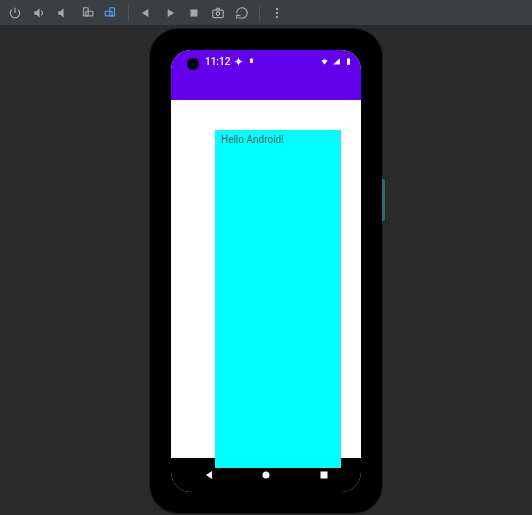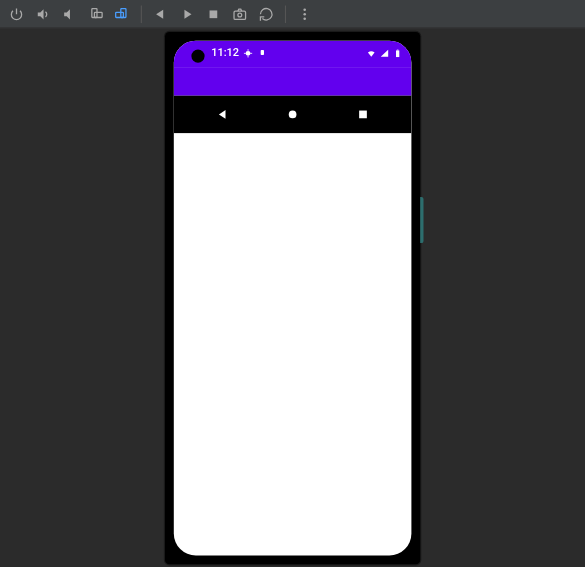--- a/index.html
+++ b/index.html
@@ -34,23 +34,23 @@
   .stage {
     position:absolute;
     top:26px; left:0; right:0; bottom:0;
     display:flex; align-items:center; justify-content:center;
   }
   
   .phone {
     width:232px;
     height:484px;
     background:#000;
-    border-radius:4px;
-    position:relative;
-    padding:8px;
+    border-radius:28px;
+    position:relative;
+    padding:21px;
     box-shadow:0 0 0 1px #1a1a1a;
   }
   .phone-power {
     position:absolute;
     right:-3px; top:150px;
     width:3px; height:42px;
     background:#2d6e6e;
     border-radius:0 2px 2px 0;
   }
   .screen {
@@ -223,20 +223,25 @@
             <svg viewBox="0 0 24 24" fill="currentColor">
                 <rect x="8" y="5" width="8" height="16"></rect>
                 <rect x="10" y="3" width="4" height="2"></rect>
               </svg>
           </span>
         </div>
       </div>
 
       <div class="actionbar"></div>
 
+      <div class="app-content">
+        <div class="cyan-box">
+          <div class="hello-text">Hello Android!</div>
+        </div>
+      </div>
 
       <div class="navbar">
         <div class="nav-btn">
           <svg viewBox="0 0 24 24" fill="currentColor">
               <path d="M18 4v16L6 12z"></path>
             </svg>
         </div>
         <div class="nav-btn">
           <svg viewBox="0 0 24 24" fill="currentColor">
               <circle cx="12" cy="12" r="7"></circle>

